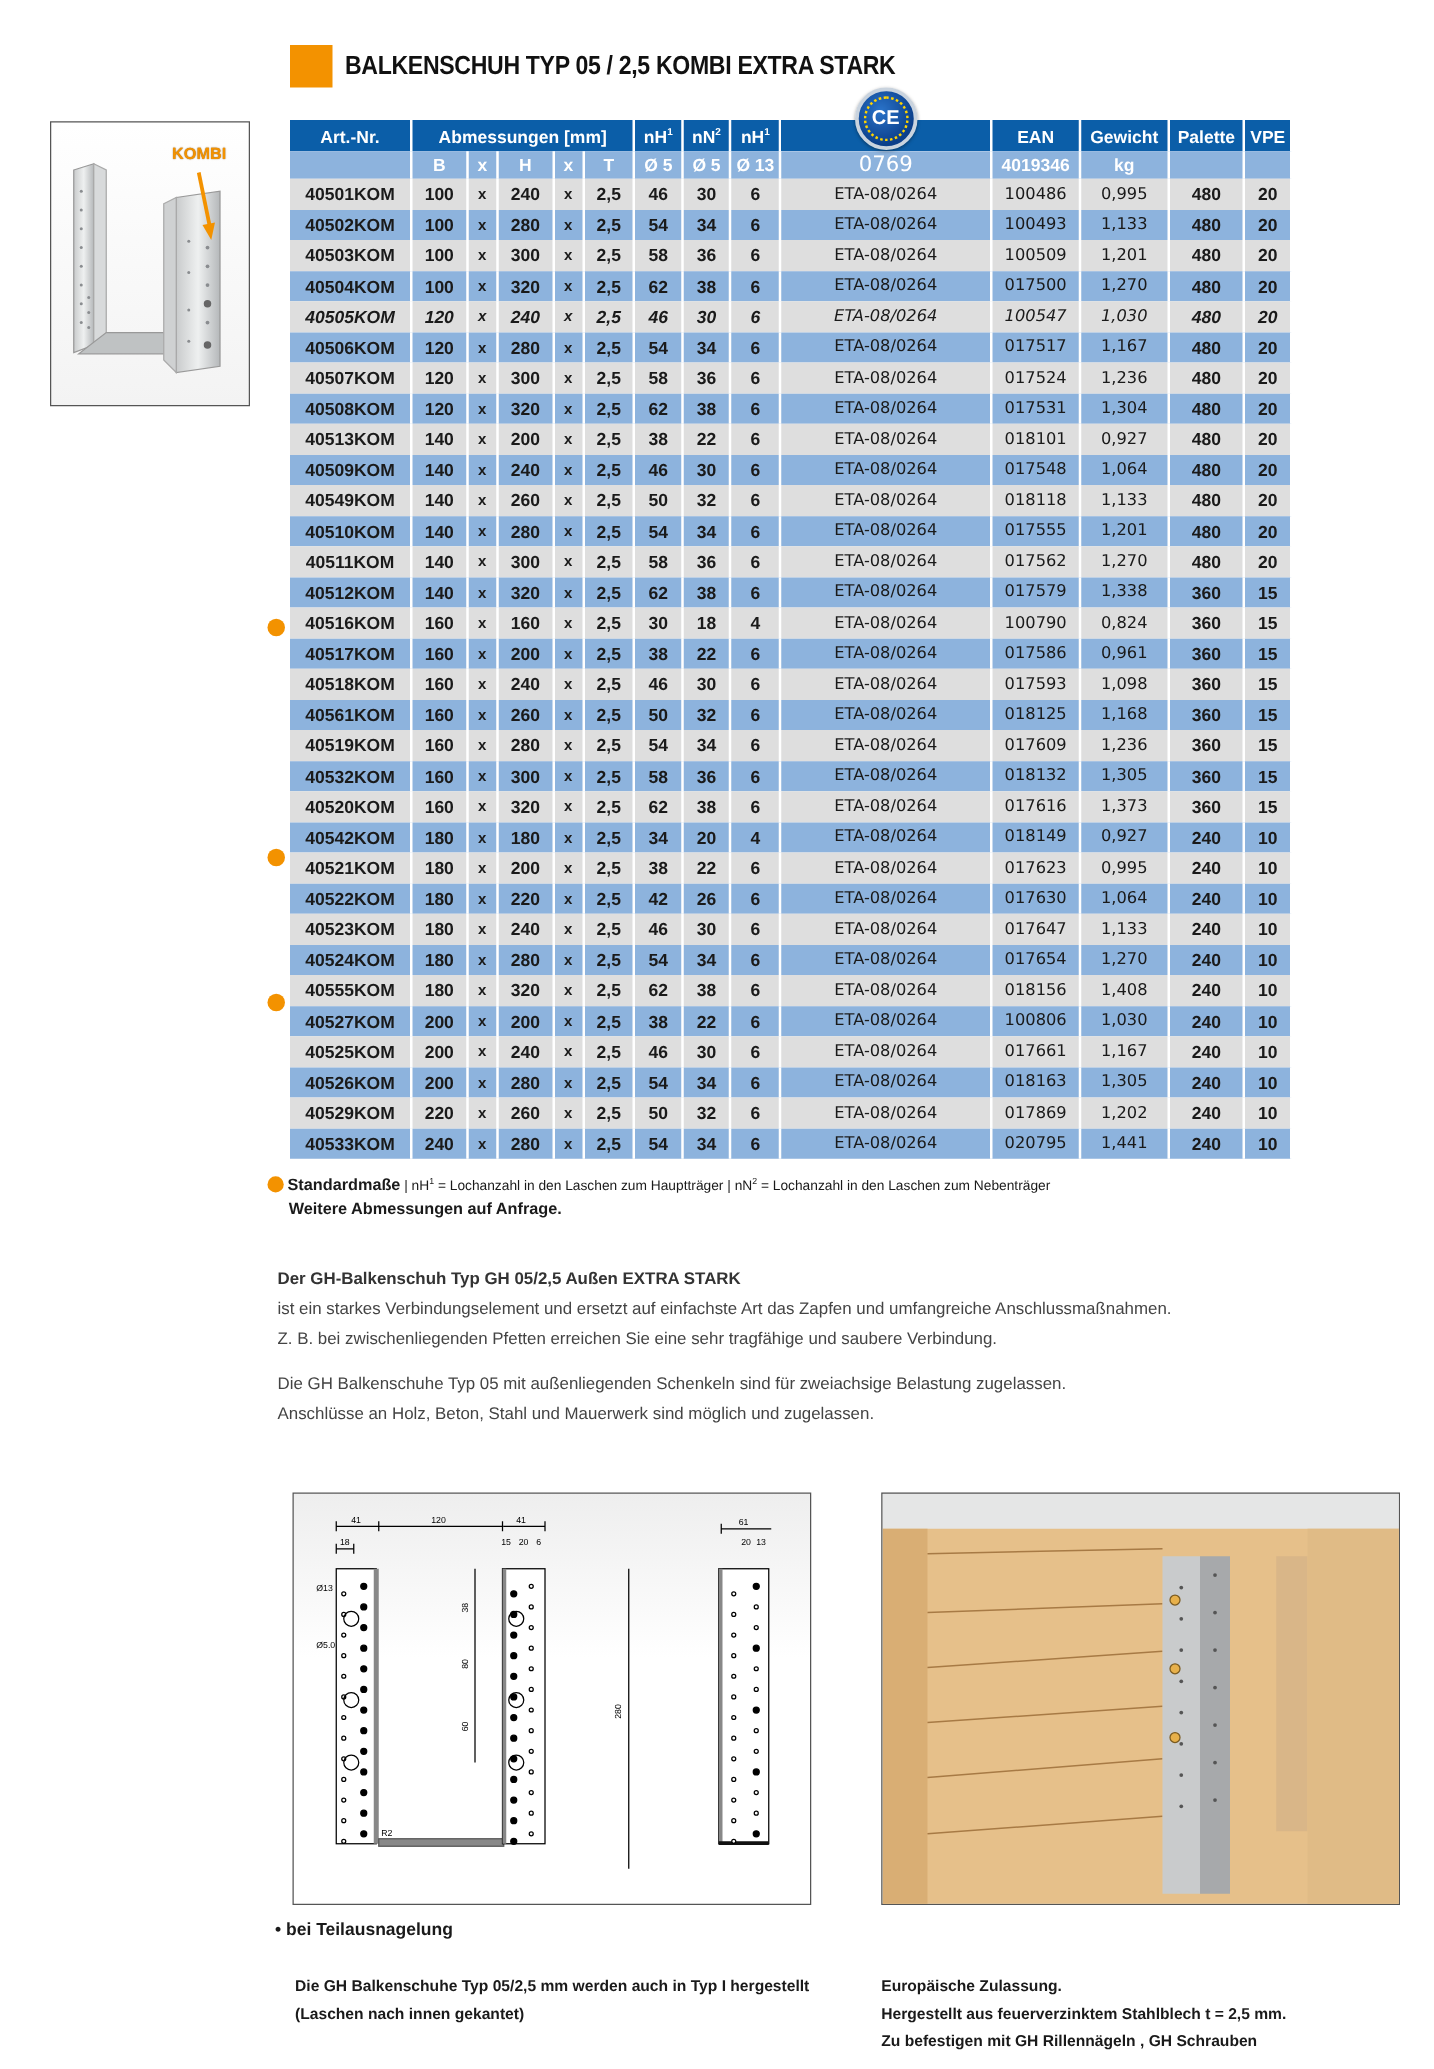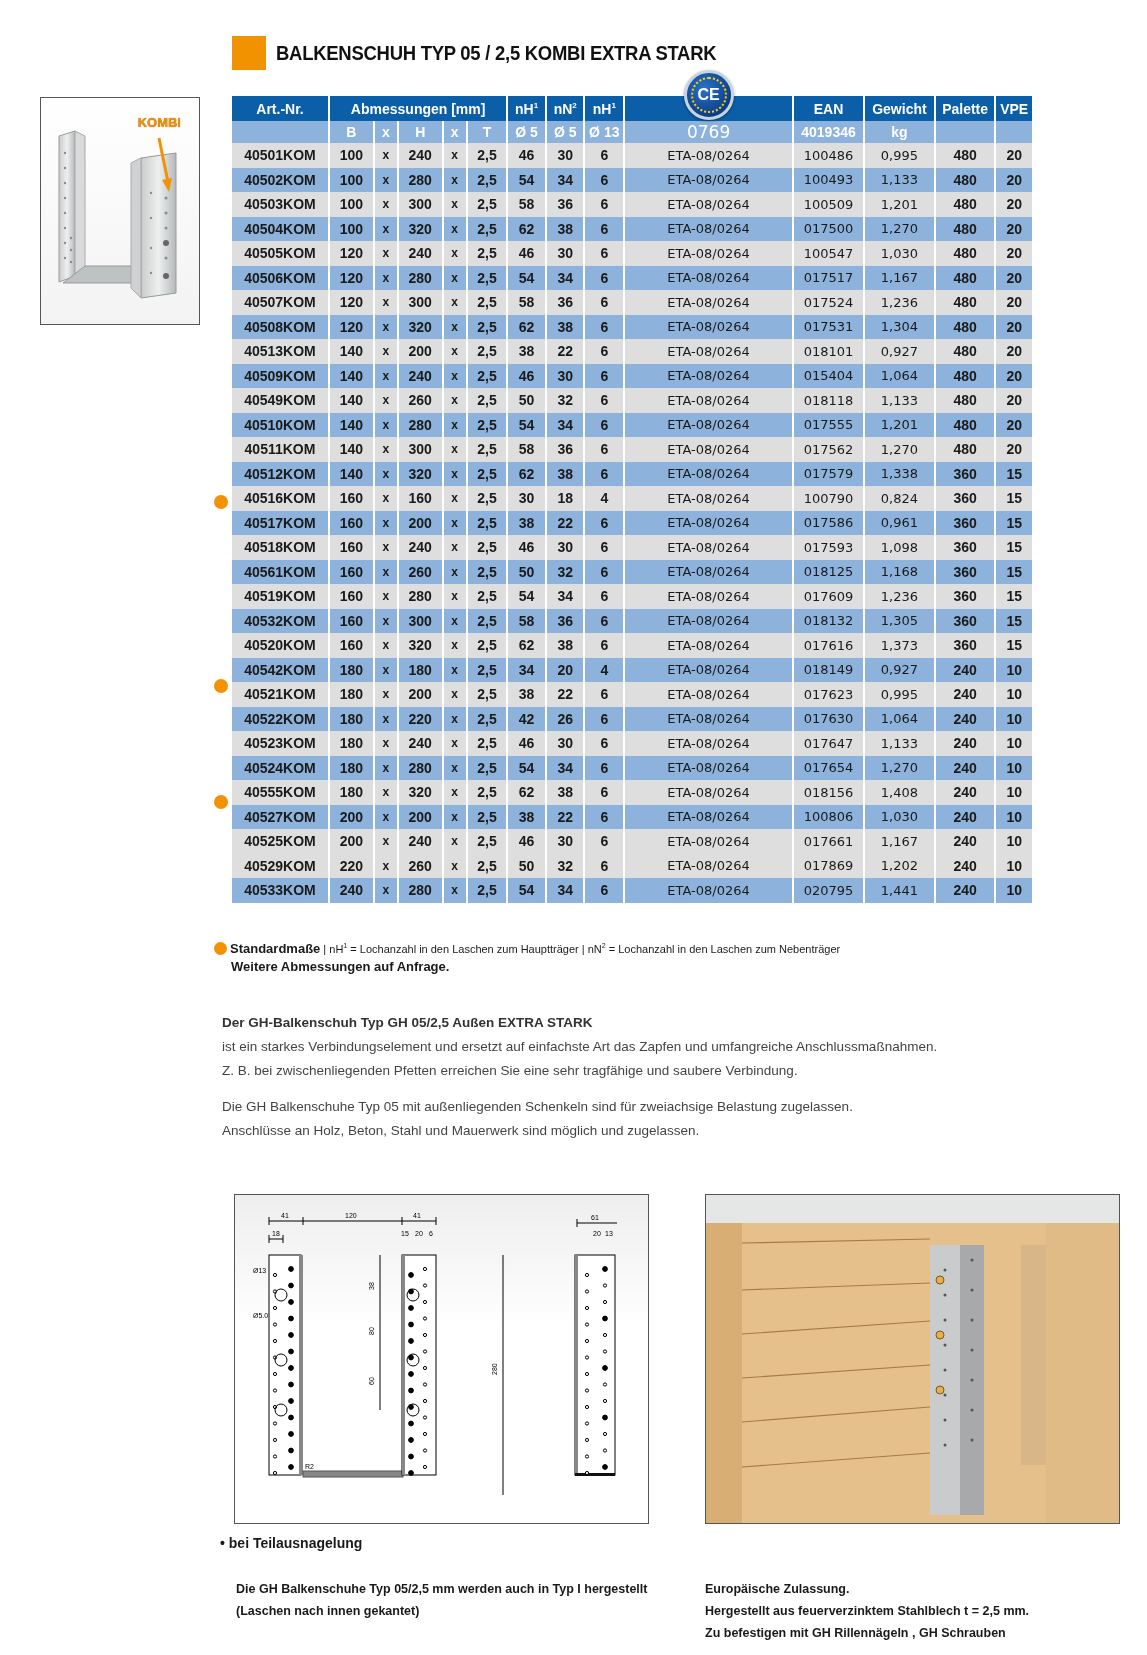--- a/index.html
+++ b/index.html
@@ -195,21 +195,21 @@
         <td class="t">2,5</td>
         <td class="nh">62</td>
         <td class="nn">38</td>
         <td class="n13">6</td>
         <td class="eta">ETA-08/0264</td>
         <td class="ean">017500</td>
         <td class="kg">1,270</td>
         <td class="pal">480</td>
         <td class="vpe">20</td>
       </tr>
-      <tr class="odd" style="height: 23.1px;">
+      <tr class="odd" style="height: 23.1px; font-style: italic;">
         <td class="art">40505KOM</td>
         <td class="b">120</td>
         <td class="x">x</td>
         <td class="h">240</td>
         <td class="x">x</td>
         <td class="t">2,5</td>
         <td class="nh">46</td>
         <td class="nn">30</td>
         <td class="n13">6</td>
         <td class="eta">ETA-08/0264</td>
@@ -286,21 +286,21 @@
         <td class="art">40509KOM</td>
         <td class="b">140</td>
         <td class="x">x</td>
         <td class="h">240</td>
         <td class="x">x</td>
         <td class="t">2,5</td>
         <td class="nh">46</td>
         <td class="nn">30</td>
         <td class="n13">6</td>
         <td class="eta">ETA-08/0264</td>
-        <td class="ean">015404</td>
+        <td class="ean">017548</td>
         <td class="kg">1,064</td>
         <td class="pal">480</td>
         <td class="vpe">20</td>
       </tr>
       <tr class="odd" style="height: 23.1px;">
         <td class="art">40549KOM</td>
         <td class="b">140</td>
         <td class="x">x</td>
         <td class="h">260</td>
         <td class="x">x</td>
@@ -592,20 +592,36 @@
         <td class="x">x</td>
         <td class="h">240</td>
         <td class="x">x</td>
         <td class="t">2,5</td>
         <td class="nh">46</td>
         <td class="nn">30</td>
         <td class="n13">6</td>
         <td class="eta">ETA-08/0264</td>
         <td class="ean">017661</td>
         <td class="kg">1,167</td>
+        <td class="pal">240</td>
+        <td class="vpe">10</td>
+      </tr>
+      <tr class="even" style="height: 23.1px;">
+        <td class="art">40526KOM</td>
+        <td class="b">200</td>
+        <td class="x">x</td>
+        <td class="h">280</td>
+        <td class="x">x</td>
+        <td class="t">2,5</td>
+        <td class="nh">54</td>
+        <td class="nn">34</td>
+        <td class="n13">6</td>
+        <td class="eta">ETA-08/0264</td>
+        <td class="ean">018163</td>
+        <td class="kg">1,305</td>
         <td class="pal">240</td>
         <td class="vpe">10</td>
       </tr>
       <tr class="odd" style="height: 23.1px;">
         <td class="art">40529KOM</td>
         <td class="b">220</td>
         <td class="x">x</td>
         <td class="h">260</td>
         <td class="x">x</td>
         <td class="t">2,5</td>

